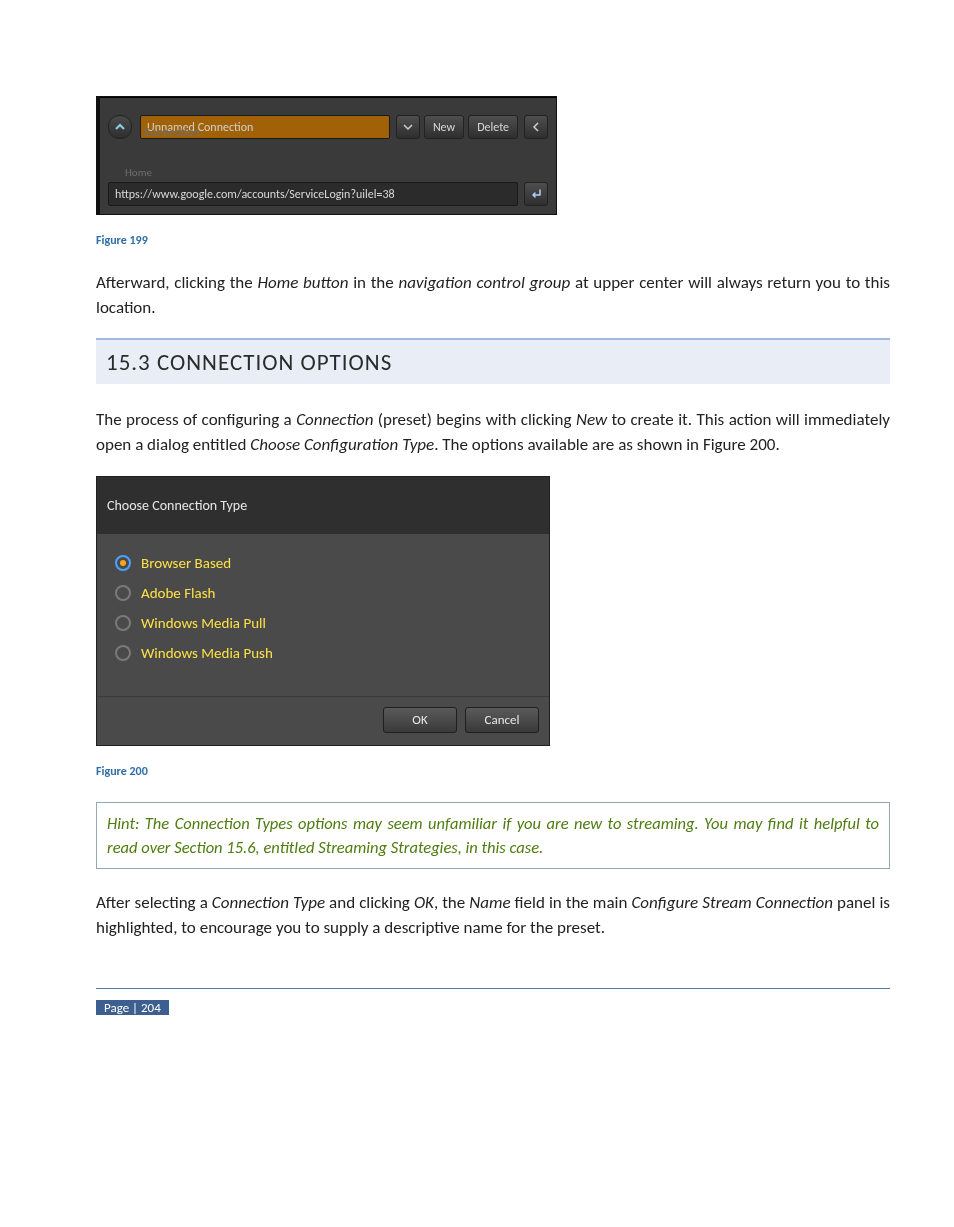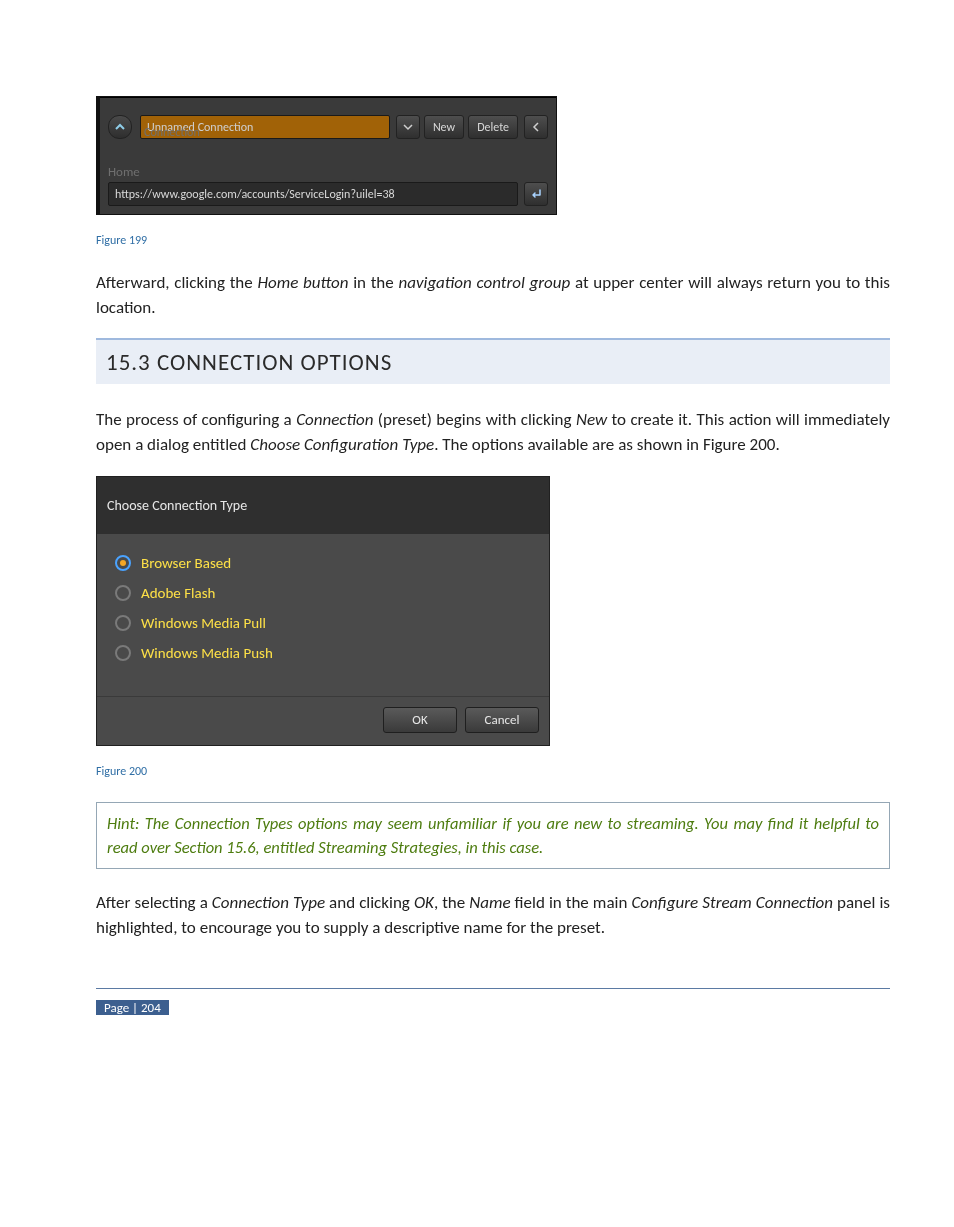--- a/index.html
+++ b/index.html
@@ -10,26 +10,26 @@
   .fig199 .conn-label{color:#6f6f6f;font-size:12px;position:absolute;margin-top:-2px;margin-left:36px;}
   .fig199 .chev-up{width:22px;height:22px;border-radius:11px;border:1px solid #222;background:linear-gradient(#4a4a4a,#2e2e2e);display:flex;align-items:center;justify-content:center;color:#9cd;font-size:12px;margin-top:14px;}
   .fig199 .chev-up svg{width:12px;height:12px;}
   .fig199 .conn-field{flex:1;margin:14px 6px 0 8px;height:20px;background:#a16207;border:1px solid #1a1a1a;border-radius:2px;color:#cfcfcf;font-size:12px;padding:1px 6px;line-height:20px;}
   .fig199 .sq-btn{width:22px;height:22px;border:1px solid #222;border-radius:3px;background:linear-gradient(#4e4e4e,#2f2f2f);display:flex;align-items:center;justify-content:center;margin-top:14px;}
   .fig199 .sq-btn svg{width:10px;height:10px;}
   .fig199 .txtbtn{height:22px;border:1px solid #222;border-radius:3px;background:linear-gradient(#4e4e4e,#2f2f2f);color:#d8d8d8;font-size:12px;padding:0 8px;display:flex;align-items:center;margin:14px 0 0 4px;}
   .fig199 .spacer{width:6px;}
   .fig199 .gap{height:16px;}
   .fig199 .row2{padding:0 8px 2px 8px;}
-  .fig199 .home-label{color:#6f6f6f;font-size:13px;}
+  .fig199 .home-label{color:#6f6f6f;font-size:11px;margin-left:17px;}
   .fig199 .row3{display:flex;align-items:center;padding:0 8px 8px 8px;}
   .fig199 .url-field{flex:1;height:20px;background:#2b2b2b;border:1px solid #1a1a1a;border-radius:2px;color:#d8d8d8;font-size:12px;padding:1px 6px;line-height:20px;overflow:hidden;white-space:nowrap;}
   .fig199 .enter-btn{width:22px;height:22px;margin-left:6px;border:1px solid #222;border-radius:3px;background:linear-gradient(#4e4e4e,#2f2f2f);display:flex;align-items:center;justify-content:center;color:#bde3ff;}
   
-  .caption{color:#2f6ea5;font-size:12px;font-weight:400;margin:18px 0 24px 0;}
+  .caption{color:#2f6ea5;font-size:12px;font-weight:700;margin:18px 0 24px 0;}
   
   p.body{font-size:17px;line-height:1.45;margin:0 0 18px 0;text-align:justify;}
   p.body .i{font-style:italic;}
   
   .sect-head{background:#e9eef6;border-top:2px solid #9fb9de;padding:8px 10px;margin:8px 0 24px 0;}
   .sect-head span{color:#2b2b2b;font-size:23px;letter-spacing:1px;}
   
   .fig200{width:452px;border:1px solid #202020;background:#4a4a4a;}
   .fig200 .titlebar{background:#2f2f2f;color:#e6e6e6;font-size:14px;padding:20px 10px;}
   .fig200 .body{padding:14px 18px 28px 18px;}

